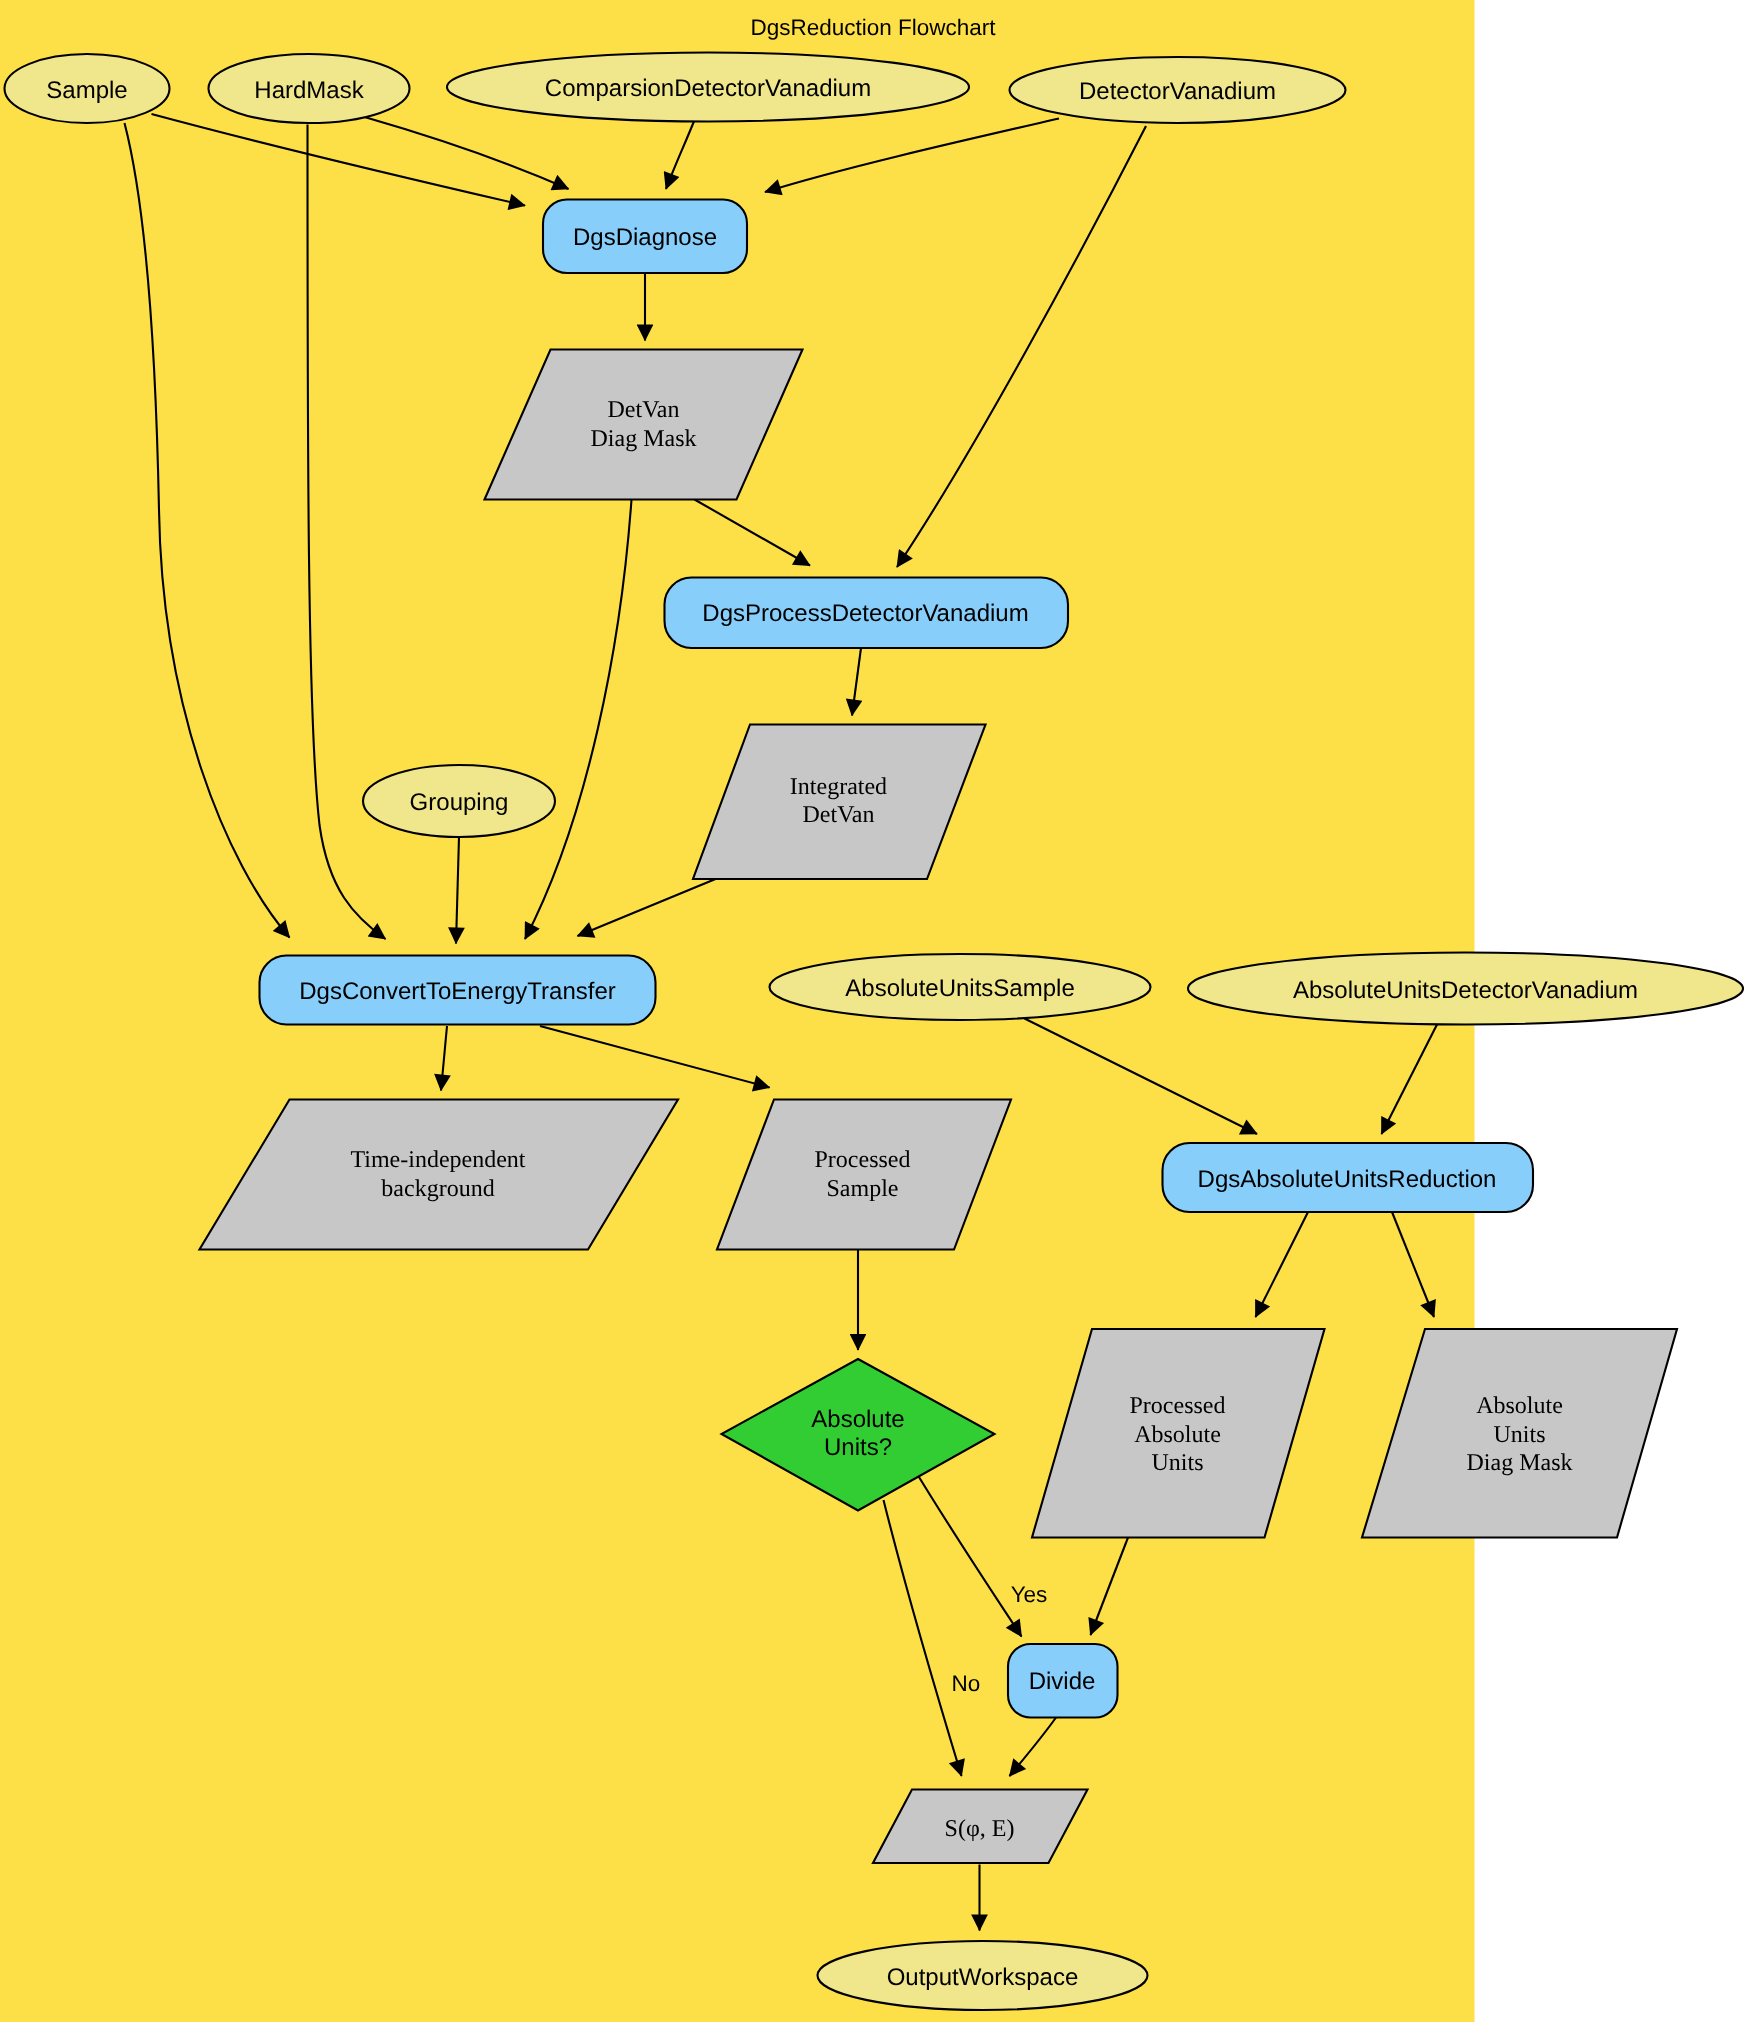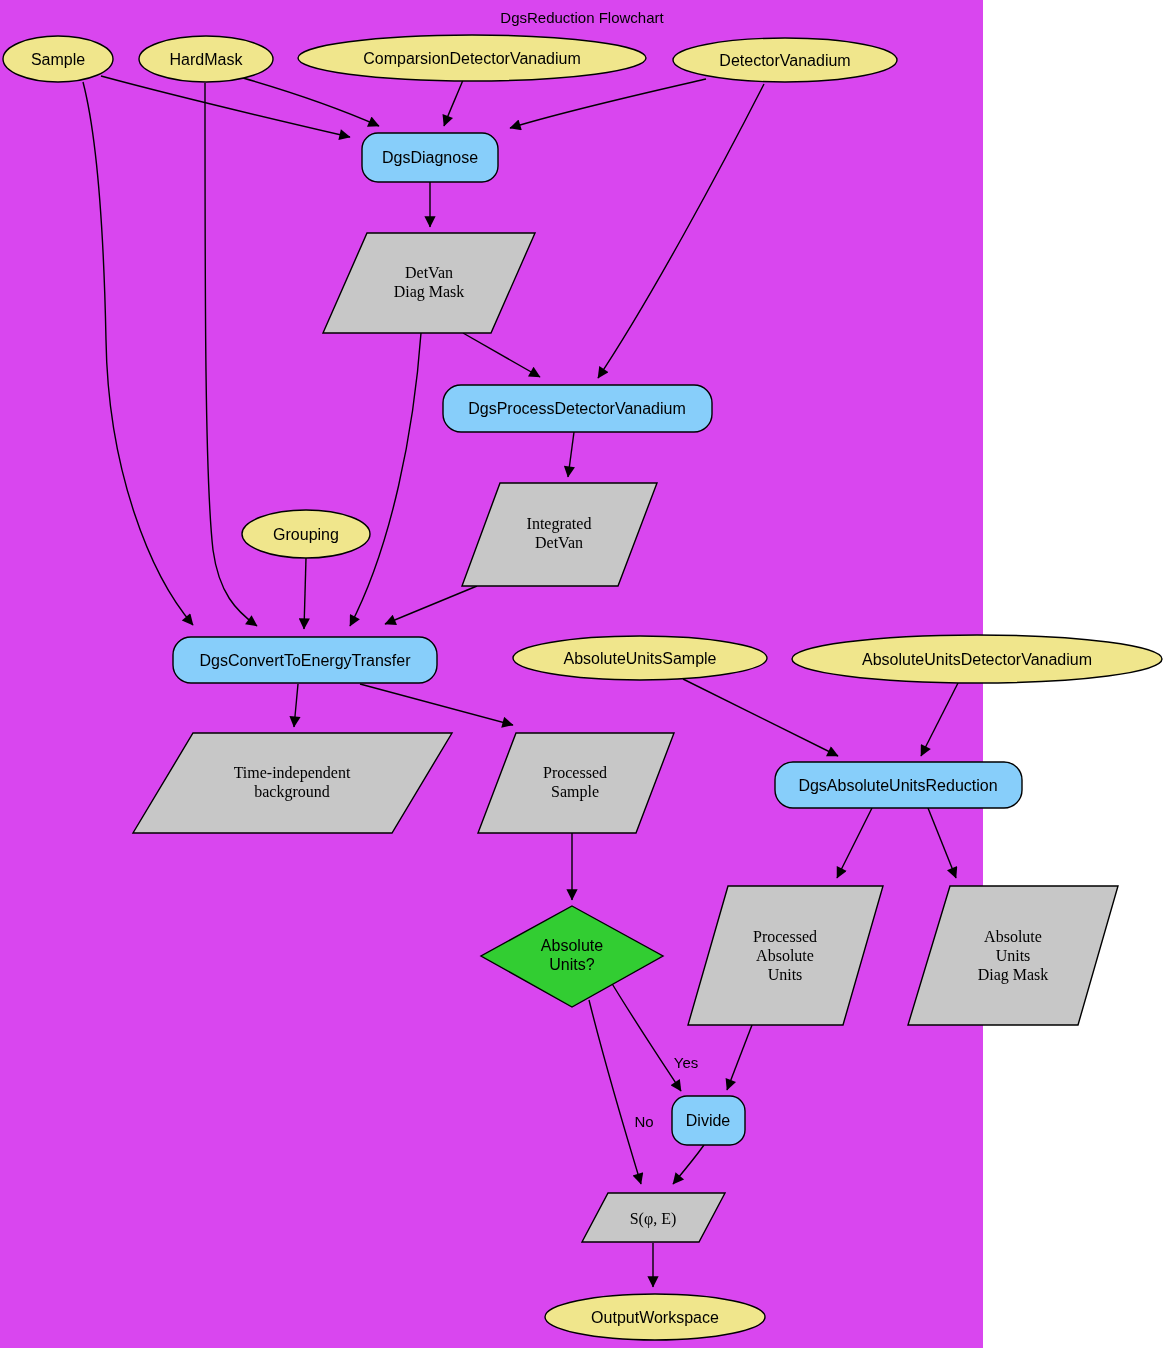--- a/index.html
+++ b/index.html
@@ -3,21 +3,21 @@
 <meta charset="utf-8">
 <style>
   html, body {
     margin: 0;
     padding: 0;
     background: #ffffff;
   }
   .canvas-wrap {
     width: 983px;
     height: 1348px;
-    background: #d946ef;
+    background: #fde047;
     position: relative;
   }
   svg { display: block; }
   .edge {
     fill: none;
     stroke: #000000;
     stroke-width: 1.4;
   }
   .node-shape {
     stroke: #000000;

